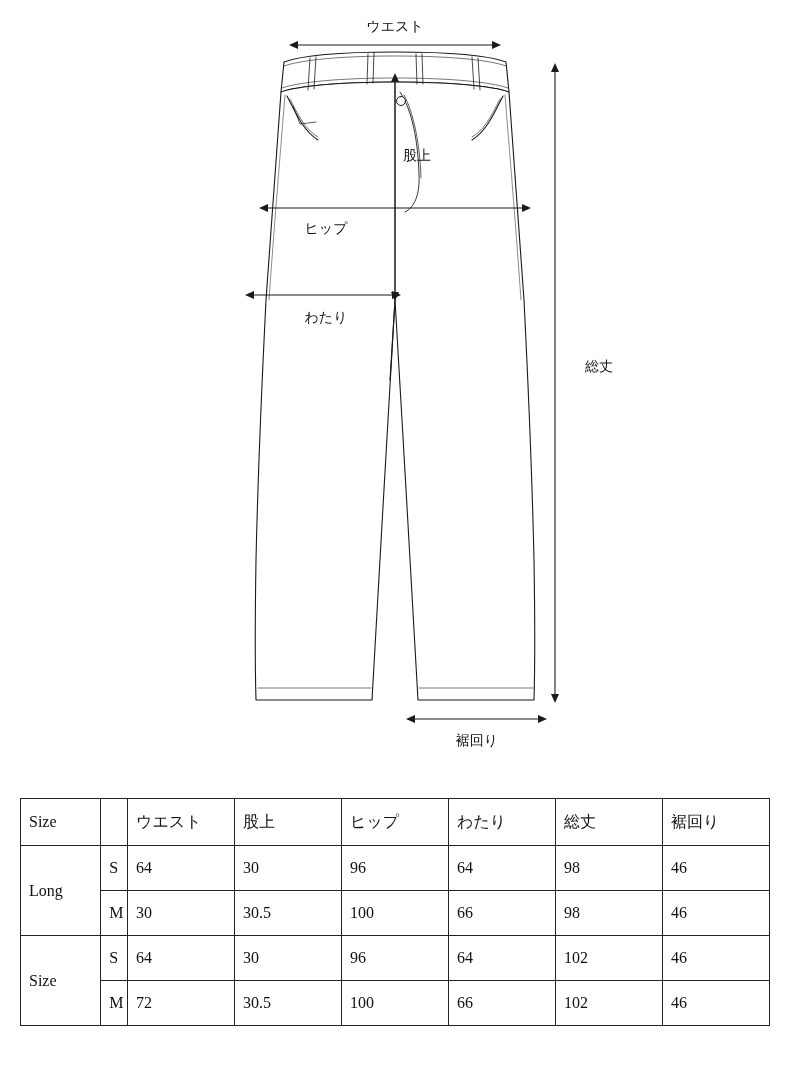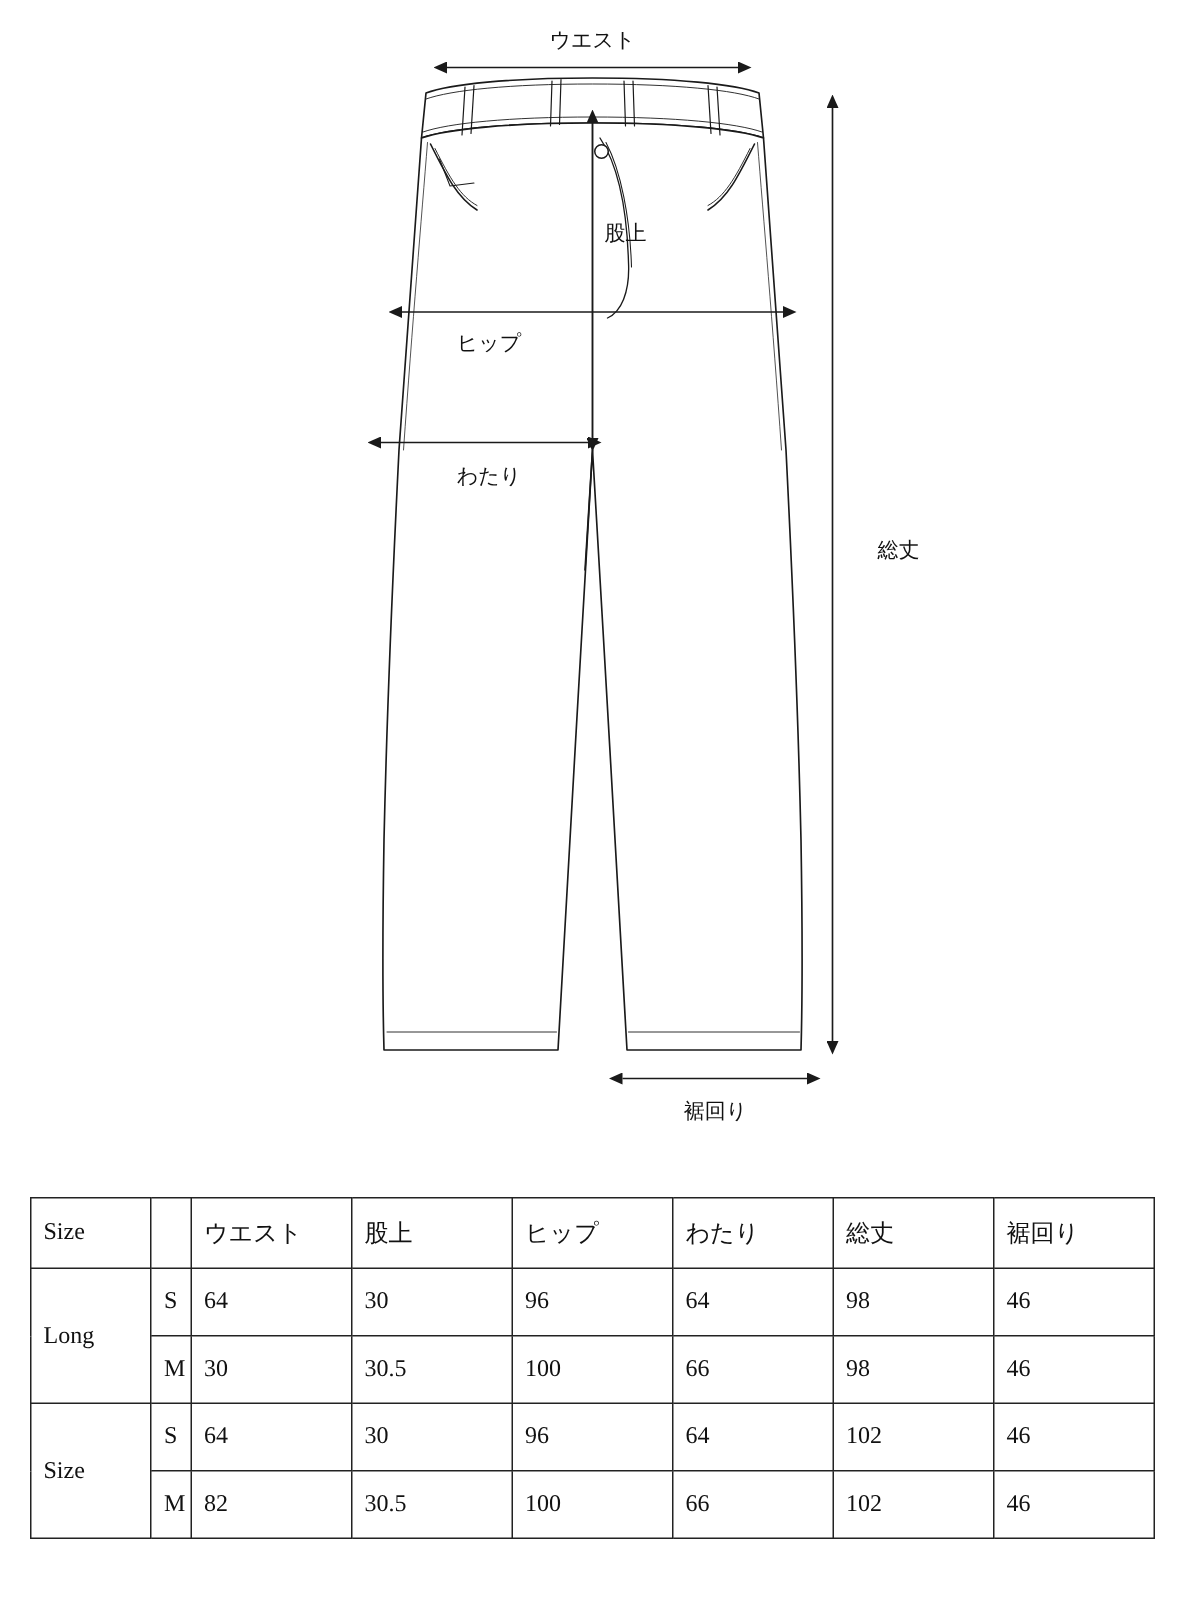--- a/index.html
+++ b/index.html
@@ -201,21 +201,21 @@
         <td>S</td>
         <td>64</td>
         <td>30</td>
         <td>96</td>
         <td>64</td>
         <td>102</td>
         <td>46</td>
       </tr>
       <tr>
         <td>M</td>
-        <td>82</td>
+        <td>72</td>
         <td>30.5</td>
         <td>100</td>
         <td>66</td>
         <td>102</td>
         <td>46</td>
       </tr>
     </tbody>
   </table>
 
 </div>

